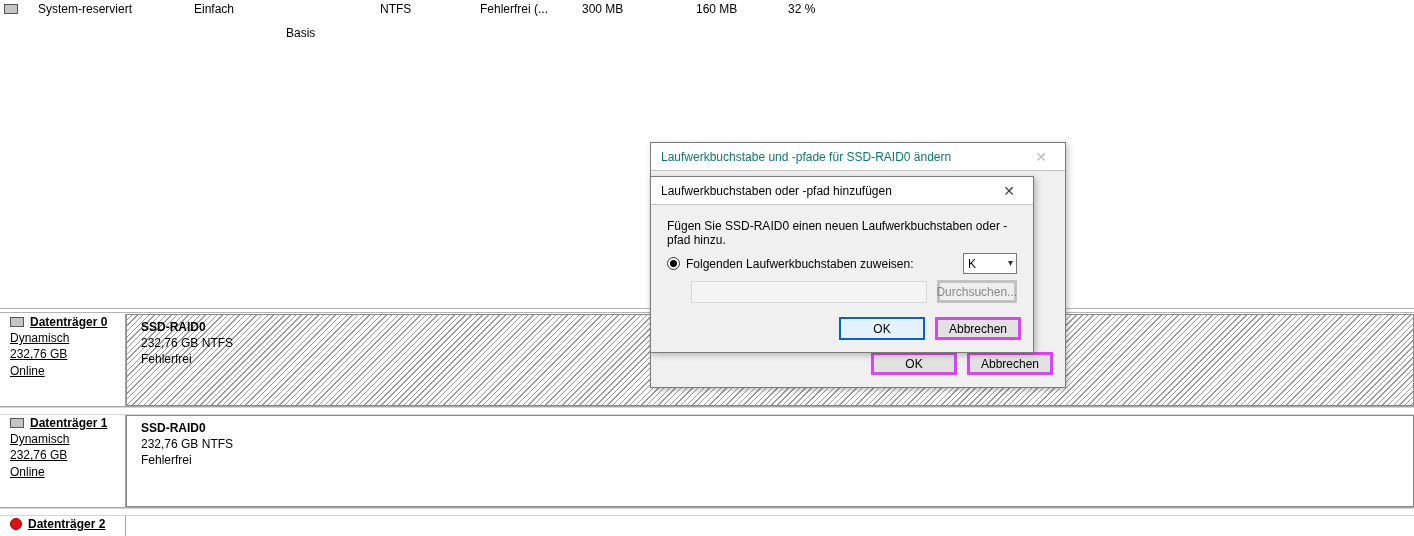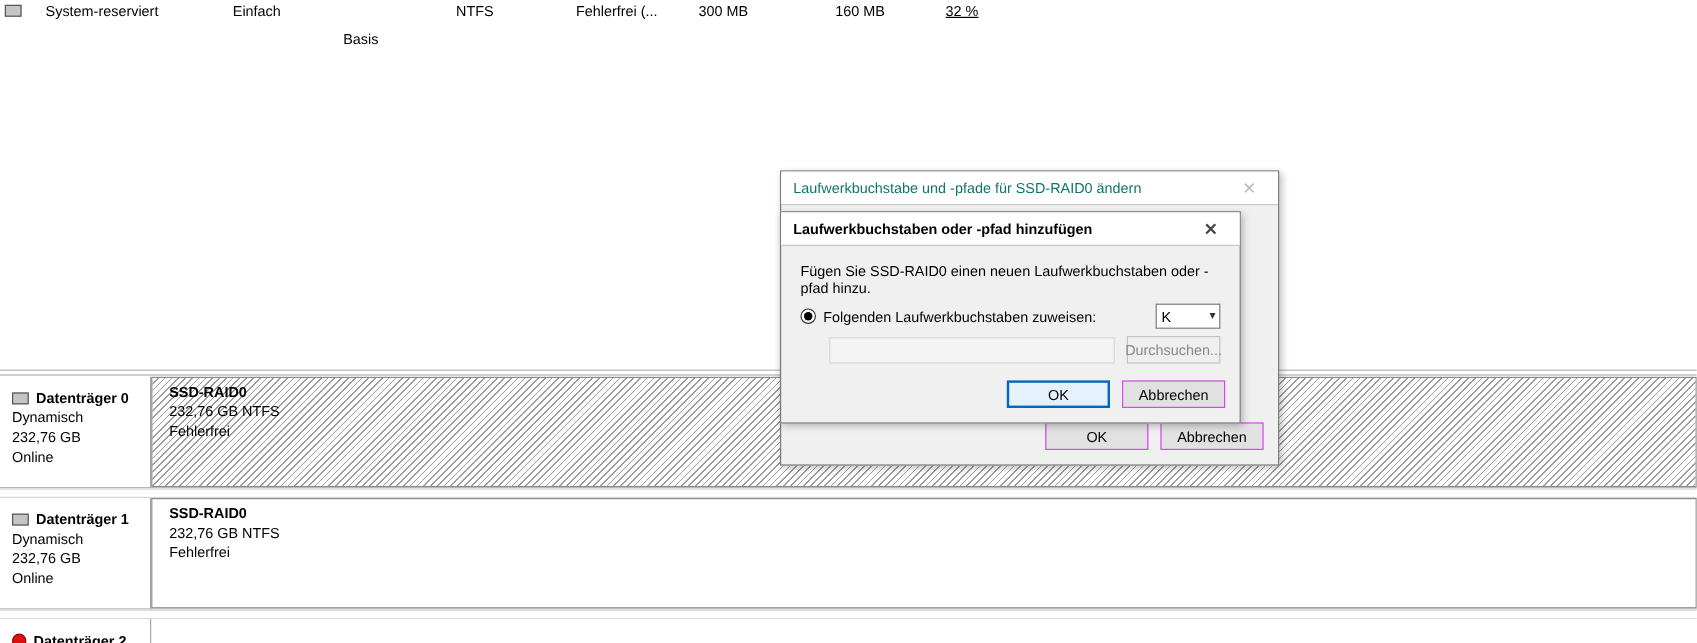--- a/index.html
+++ b/index.html
@@ -30,21 +30,21 @@
     margin-right: 4px;
   }
   .vol-cell { white-space: nowrap; overflow: hidden; }
   .c-name   { width: 140px; }
   .c-type   { width: 76px; }
   .c-layout { width: 78px; margin-top: 48px; }
   .c-fs     { width: 84px; }
   .c-status { width: 86px; }
   .c-size   { width: 98px; }
   .c-free   { width: 76px; }
-  .c-pct    { width: 60px; text-decoration: underline; }
+  .c-pct    { width: 60px; }
 
   
   .hsep {
     position: absolute;
     left: 0; right: 0;
     height: 5px;
     border-top: 1px solid #b4b4b4;
     border-bottom: 1px solid #b4b4b4;
     background: #ffffff;
   }
@@ -54,25 +54,26 @@
     position: absolute;
     left: 0; right: 0;
   }
   .disk-row {
     display: flex;
     border-bottom: 1px solid #a5a5a5;
     background: #fff;
   }
   .disk-side {
     width: 126px;
-    padding: 10px 6px 6px 10px;
+    padding: 0 6px 6px 10px;
     border-right: 1px solid #a5a5a5;
     line-height: 1.35;
     position: relative;
     min-height: 92px;
+    text-decoration: underline;
   }
   .disk-side .title { font-weight: bold; display: flex; align-items: center; gap: 6px; }
   .disk-side .mini-icon {
     width: 14px; height: 10px;
     border: 1px solid #555;
     display: inline-block;
   }
   .disk-side .mini-icon.grey { background: #c5c5c5; }
   .disk-side .mini-icon.red {
     width: 12px; height: 12px; border-radius: 50%;
@@ -116,40 +117,40 @@
     box-shadow: 2px 2px 6px rgba(0,0,0,0.25);
   }
   .titlebar {
     height: 28px;
     border-bottom: 1px solid #c5c5c5;
     display: flex;
     align-items: center;
     padding: 0 4px 0 10px;
     background: #ffffff;
   }
-  .titlebar.active { font-weight: bold; }
+  .titlebar.active { font-weight: normal; }
   .titlebar .ttl { flex: 1; color: #000; }
   .titlebar.inactive .ttl { color: #0f766e; }
   .titlebar .close-x {
     width: 40px; height: 22px;
     display: flex; align-items: center; justify-content: center;
     font-size: 14px; line-height: 1;
     color: #444;
   }
   .titlebar.inactive .close-x { color: #bcbcbc; }
   .dlg-body { padding: 14px 16px 8px 16px; }
   .dlg-buttons {
     display: flex; justify-content: flex-end;
     gap: 10px;
     padding: 6px 12px 12px 12px;
   }
   .btn {
     height: 23px;
     min-width: 86px;
-    border: 1px solid #d946ef;
+    border: 3px solid #d946ef;
     background: #e1e1e1;
     display: inline-flex; align-items: center; justify-content: center;
     font-family: inherit; font-size: 12px;
   }
   .btn.default {
     border: 2px solid #0066bf;
     background: #e5f1fb;
   }
   .btn.disabled { color: #888; background: #efefef; border-color: #c2c2c2; }
 

